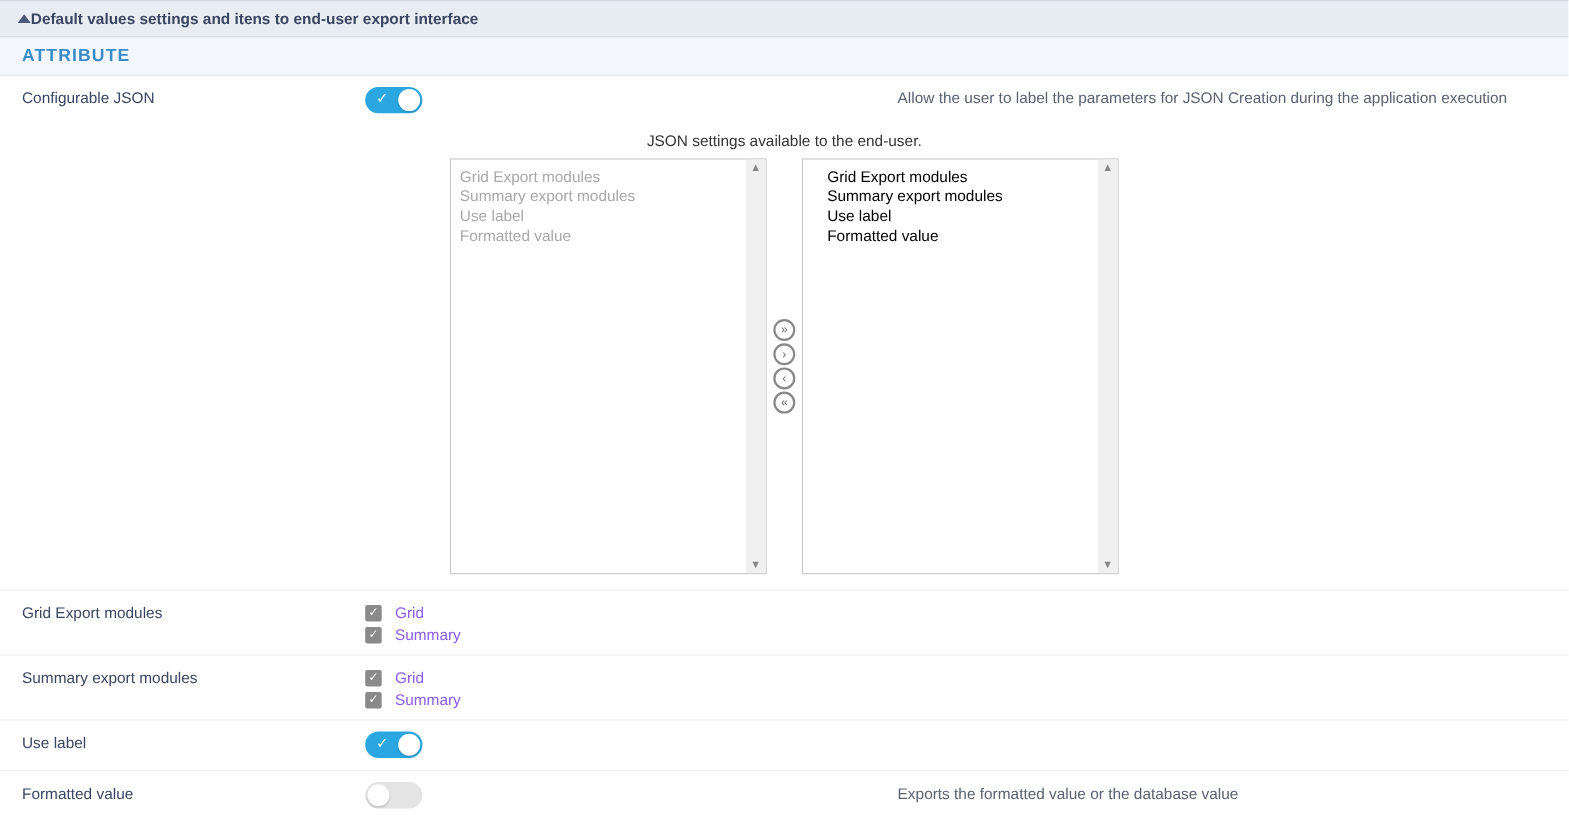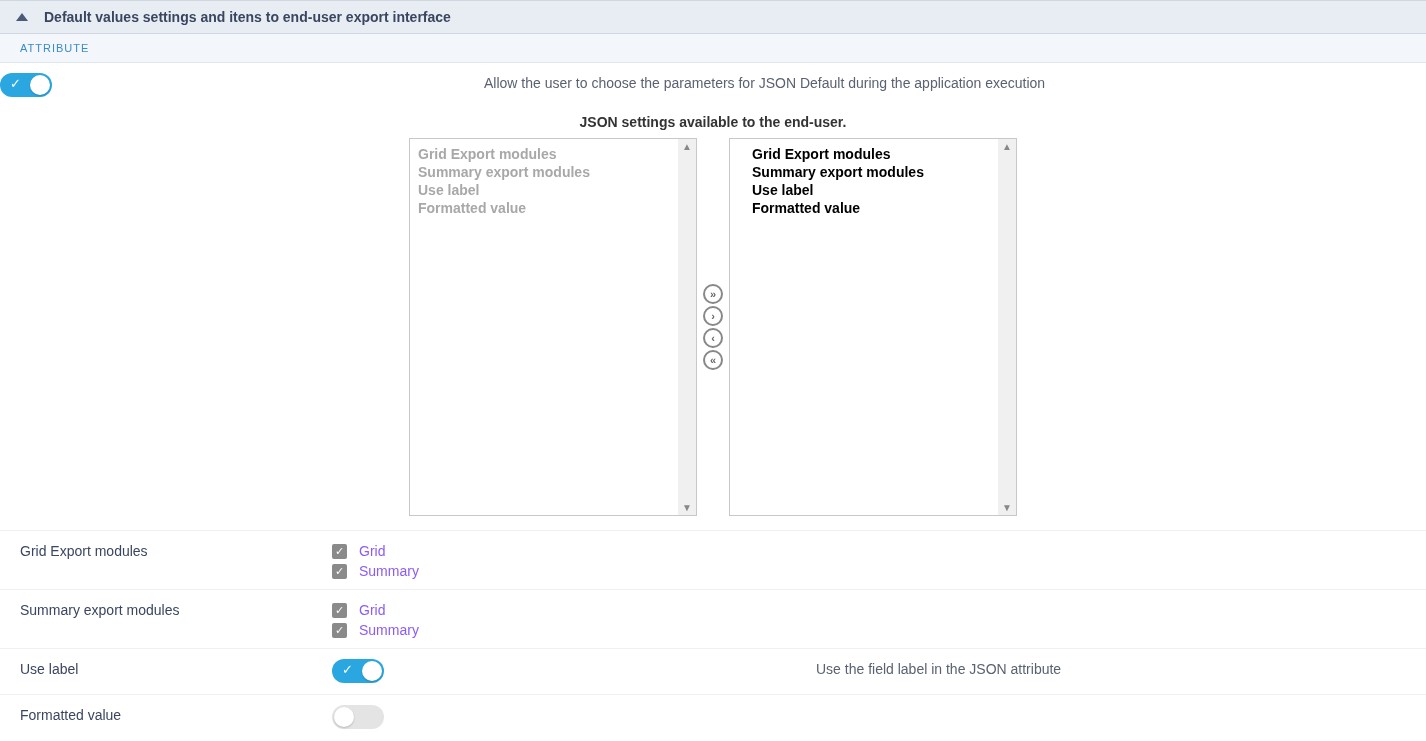--- a/index.html
+++ b/index.html
@@ -9,21 +9,21 @@
     color: #333;
     background: #fff;
   }
   .section-header {
     background: #e8edf3;
     border-top: 1px solid #d0d7e0;
     border-bottom: 1px solid #d0d7e0;
     padding: 8px 16px;
     display: flex;
     align-items: center;
-    gap: 16px;
+    gap: 0;
   }
   .section-header .tri {
     width: 0; height: 0;
     border-left: 6px solid transparent;
     border-right: 6px solid transparent;
     border-bottom: 8px solid #4a5a78;
     transform: rotate(0deg);
   }
   .section-header .title {
     font-weight: bold;
@@ -33,22 +33,23 @@
     display: flex;
     background: #f3f7fb;
     border-bottom: 1px solid #e0e6ee;
     padding: 8px 0;
   }
   .col-attr { width: 332px; padding-left: 20px; }
   .col-value { width: 484px; }
   .col-desc { flex: 1; }
   .table-header-row div {
     color: #3a8bc9;
-    font-size: 11px;
+    font-size: 16px;
     letter-spacing: 1px;
+    font-weight: bold;
   }
   .row {
     display: flex;
     border-bottom: 1px solid #f0f0f0;
     padding: 8px 0;
     align-items: flex-start;
   }
   .row .attr {
     width: 332px;
     padding-left: 20px;
@@ -186,27 +187,28 @@
 <div class="section-header">
   <span class="tri"></span>
   <span class="title">Default values settings and itens to end-user export interface</span>
 </div>
 
 <div class="table-header-row">
   <div class="col-attr">ATTRIBUTE</div>
 </div>
 
 <div class="row" style="border-bottom:none;">
+  <div class="attr">Configurable JSON</div>
   <div class="value">
     <span class="toggle on"><span class="knob"></span></span>
   </div>
-  <div class="desc">Allow the user to choose the parameters for JSON Default during the application execution</div>
-</div>
-
-<div class="dual-list-wrap" style="border-bottom:1px solid #f0f0f0;font-weight:bold;">
+  <div class="desc">Allow the user to label the parameters for JSON Creation during the application execution</div>
+</div>
+
+<div class="dual-list-wrap" style="border-bottom:1px solid #f0f0f0;">
   <div class="dual-list-caption">JSON settings available to the end-user.</div>
   <div class="dual-list">
 
     <div class="listbox left">
       <div class="listbox-inner">
         <div class="opt">Grid Export modules</div>
         <div class="opt">Summary export modules</div>
         <div class="opt">Use label</div>
         <div class="opt">Formatted value</div>
       </div>
@@ -264,21 +266,21 @@
       <span class="chk-label">Summary</span>
     </div>
   </div>
 </div>
 
 <div class="row">
   <div class="attr">Use label</div>
   <div class="value">
     <span class="toggle on"><span class="knob"></span></span>
   </div>
-  <div class="desc">Use the field label in the JSON attribute</div>
 </div>
 
 <div class="row" style="border-bottom:none;">
   <div class="attr">Formatted value</div>
   <div class="value">
     <span class="toggle off"><span class="knob"></span></span>
   </div>
+  <div class="desc">Exports the formatted value or the database value</div>
 </div>
 
 </body></html>

